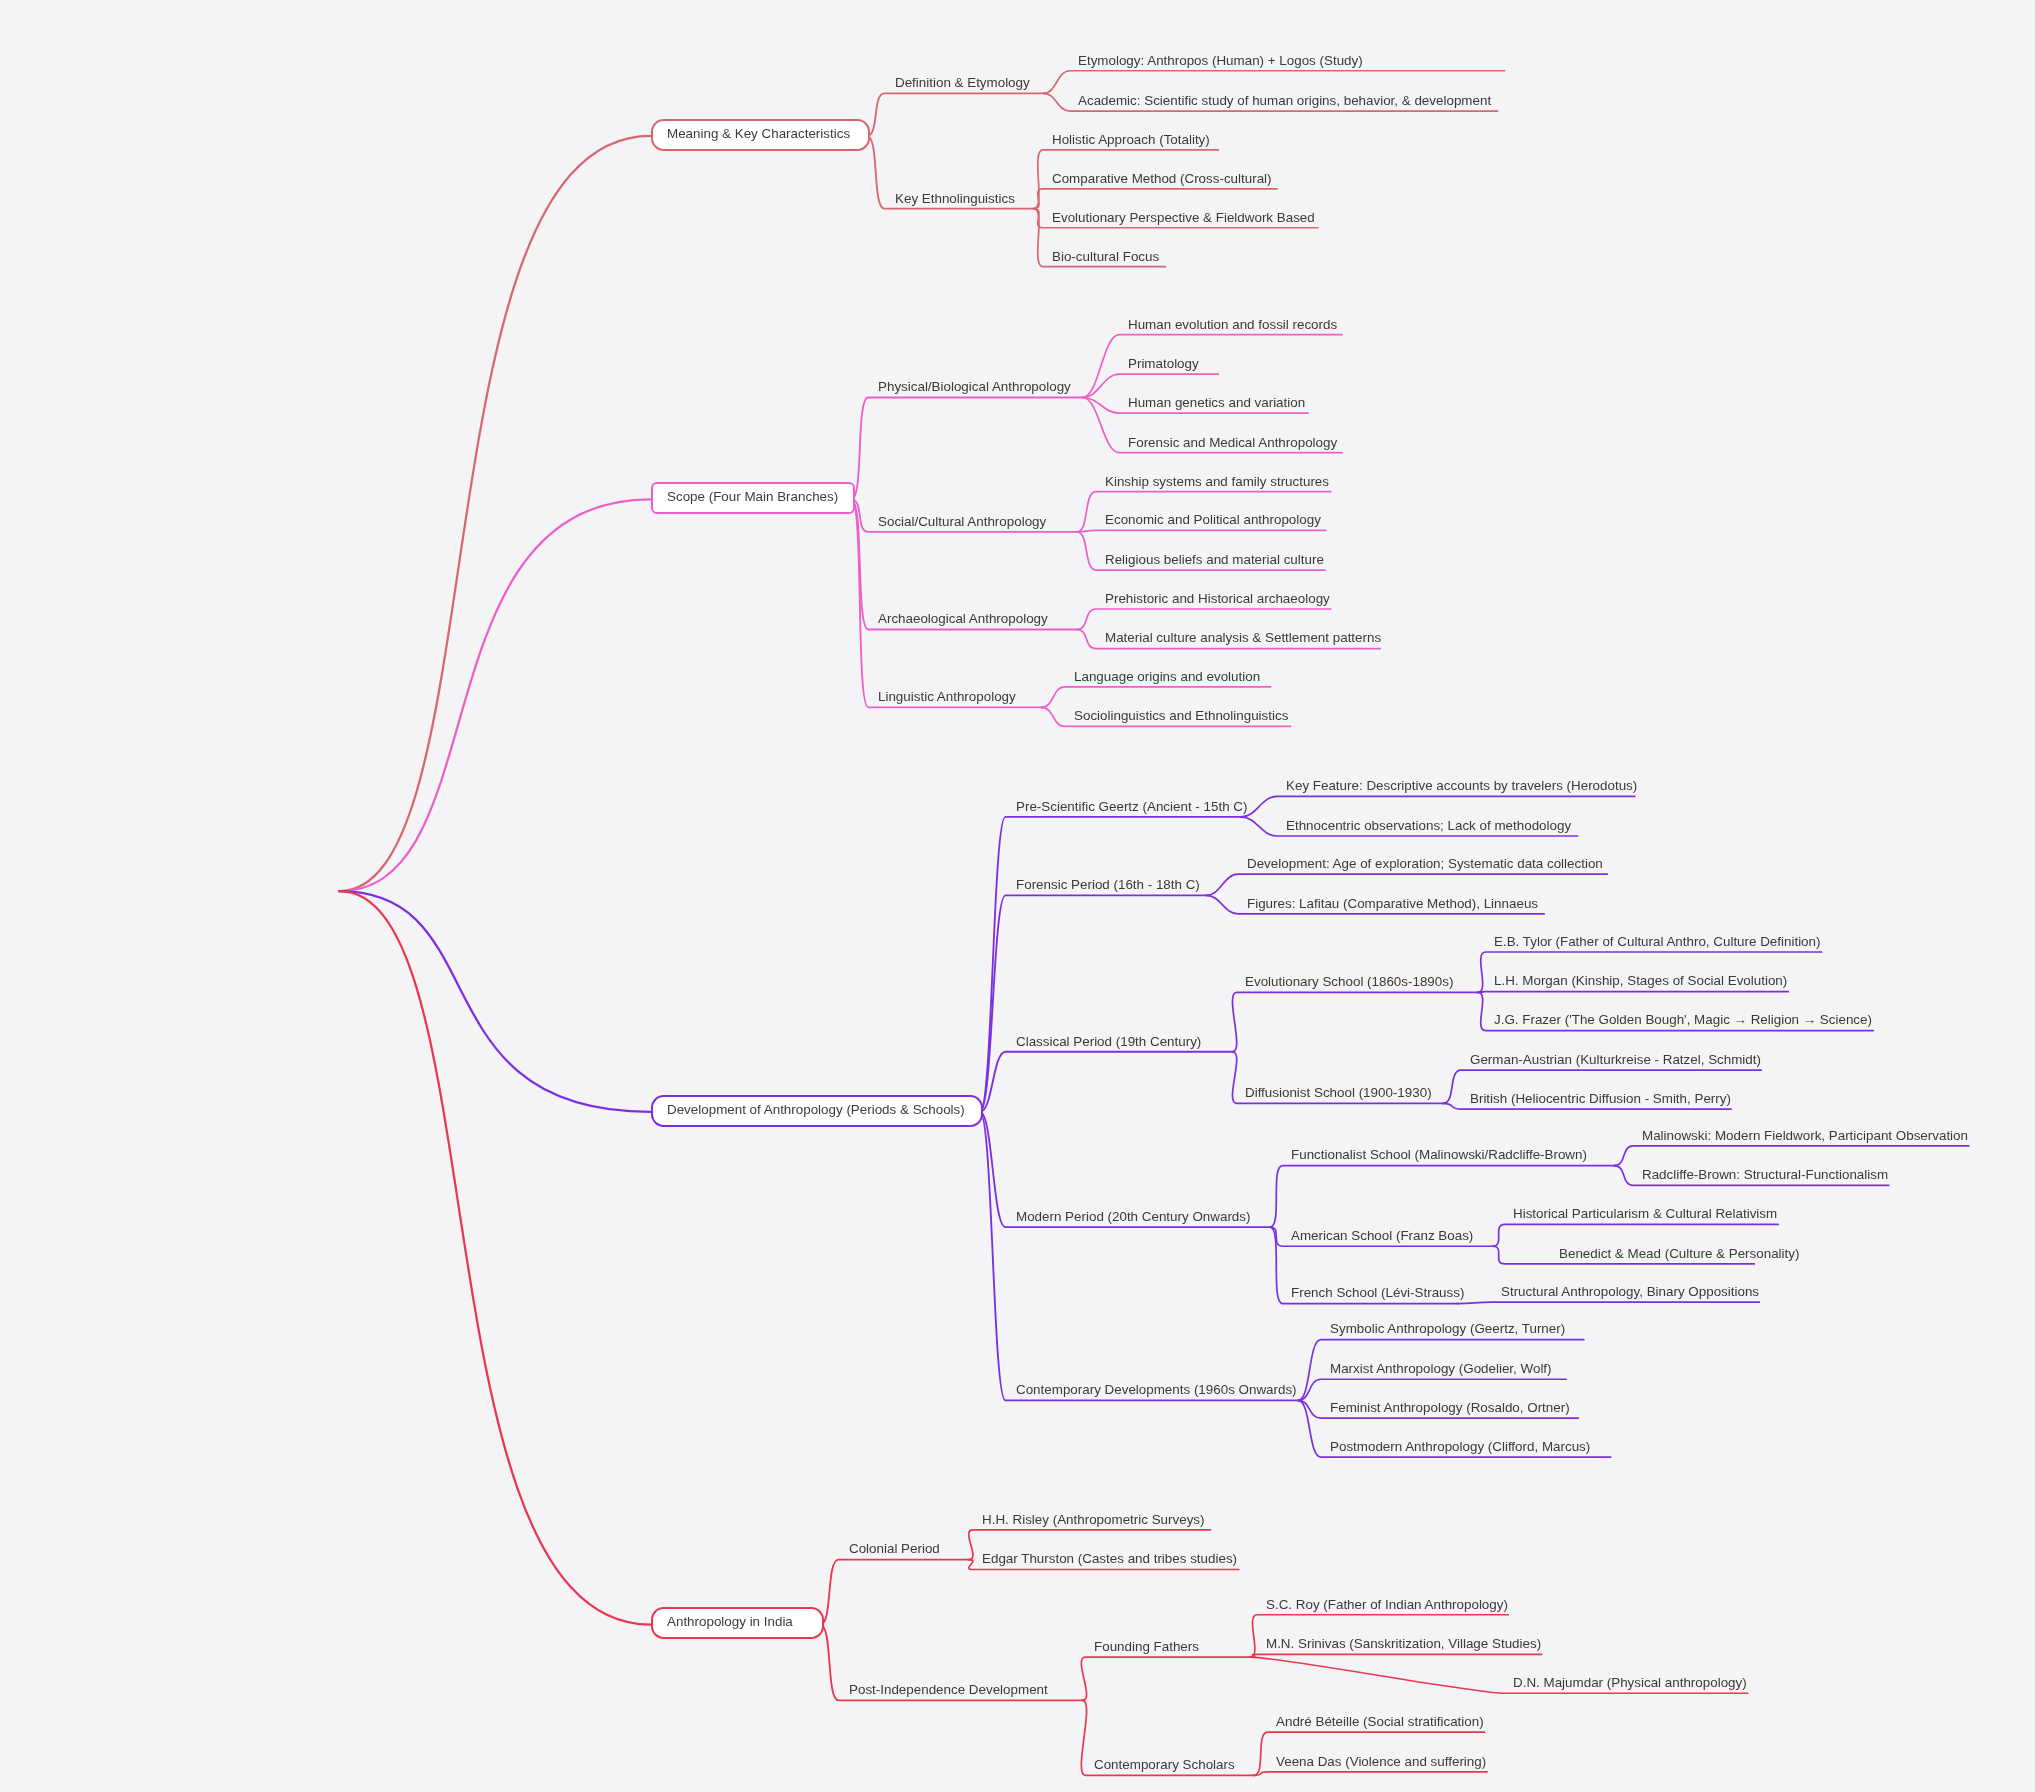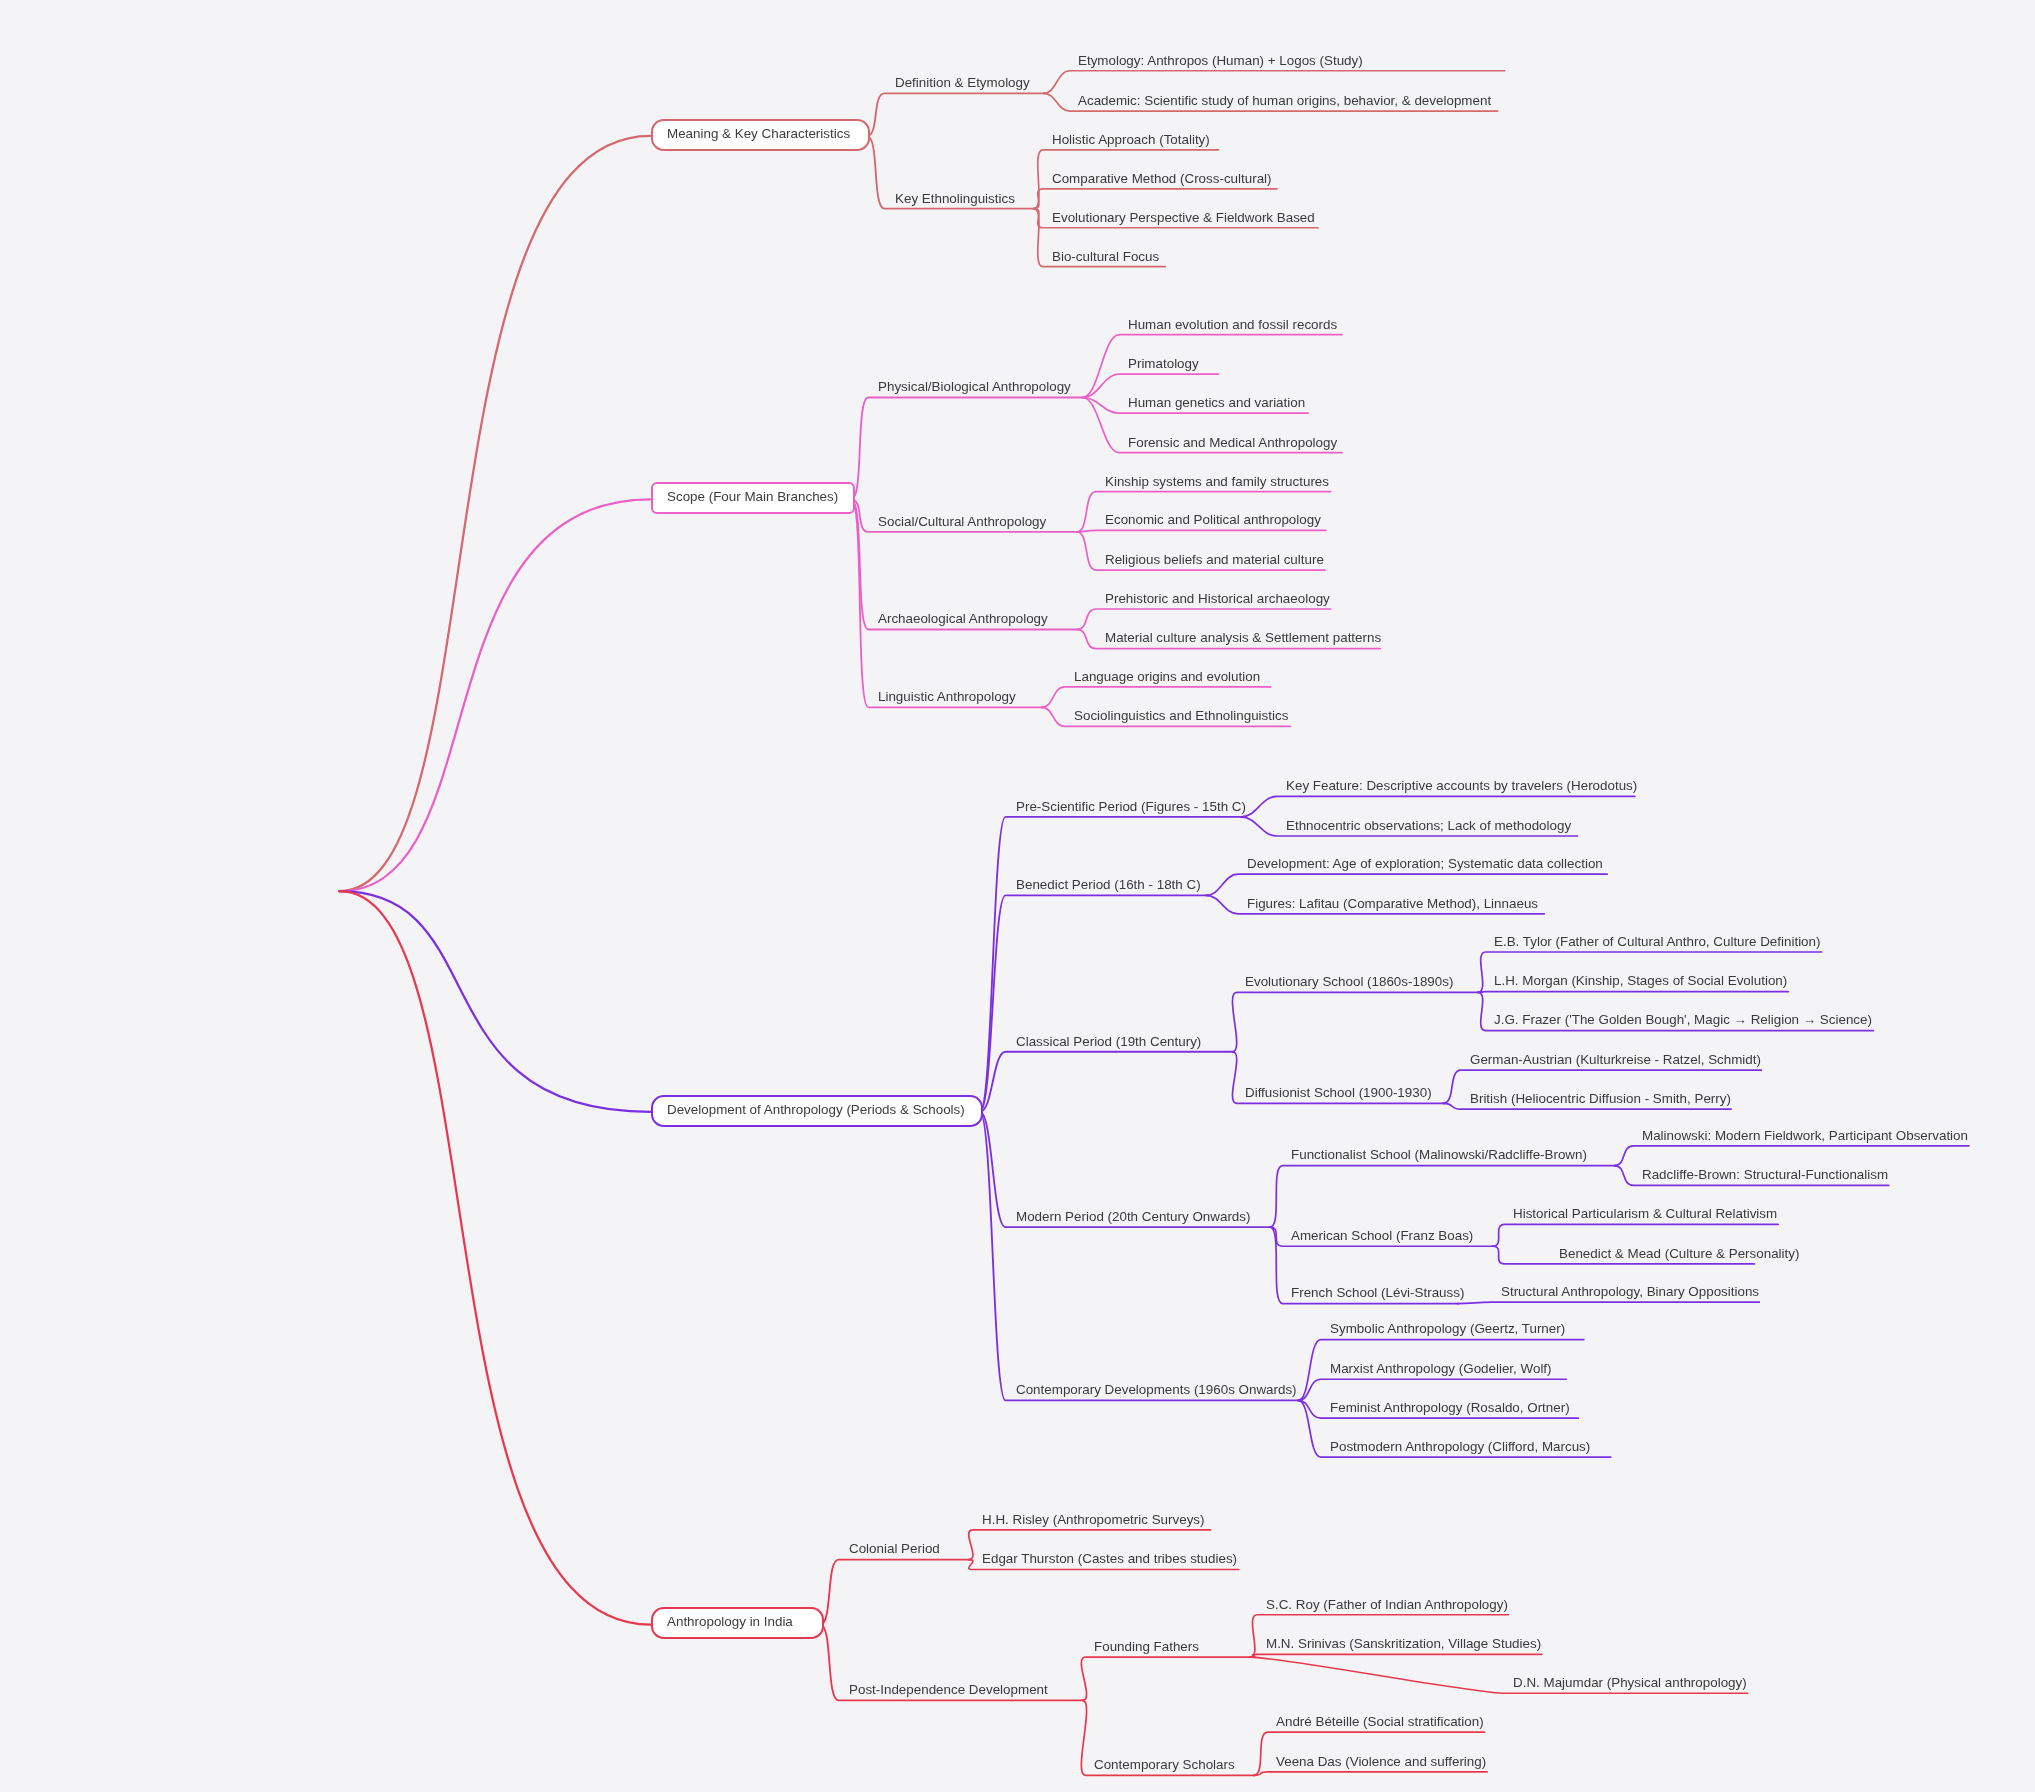--- a/index.html
+++ b/index.html
@@ -160,24 +160,24 @@
       <div class="node-label lvl3" style="left: 1105px; top: 492px;">Kinship systems and family structures</div>
       <div class="node-label lvl3" style="left: 1105px; top: 530px;">Economic and Political anthropology</div>
       <div class="node-label lvl3" style="left: 1105px; top: 570px;">Religious beliefs and material culture</div>
       <div class="node-label" style="left: 878px; top: 629px;">Archaeological Anthropology</div>
       <div class="node-label lvl3" style="left: 1105px; top: 609px;">Prehistoric and Historical archaeology</div>
       <div class="node-label lvl3" style="left: 1105px; top: 648px;">Material culture analysis &amp; Settlement patterns</div>
       <div class="node-label" style="left: 878px; top: 707px; text-align: right;">Linguistic Anthropology</div>
       <div class="node-label lvl3" style="left: 1074px; top: 687px;">Language origins and evolution</div>
       <div class="node-label lvl3" style="left: 1074px; top: 726px;">Sociolinguistics and Ethnolinguistics</div>
       <div class="branch-node" style="left: 651px; top: 1095px; border-color: rgb(124, 47, 224); min-width: 332px;">Development of Anthropology (Periods &amp; Schools)</div>
-      <div class="node-label" style="left: 1016px; top: 817px;">Pre-Scientific Period (Figures - 15th C)</div>
+      <div class="node-label" style="left: 1016px; top: 817px;">Pre-Scientific Geertz (Ancient - 15th C)</div>
       <div class="node-label lvl3" style="left: 1286px; top: 796px;">Key Feature: Descriptive accounts by travelers (Herodotus)</div>
       <div class="node-label lvl3" style="left: 1286px; top: 836px;">Ethnocentric observations; Lack of methodology</div>
-      <div class="node-label" style="left: 1016px; top: 895px;">Benedict Period (16th - 18th C)</div>
+      <div class="node-label" style="left: 1016px; top: 895px;">Forensic Period (16th - 18th C)</div>
       <div class="node-label lvl3" style="left: 1247px; top: 874px;">Development: Age of exploration; Systematic data collection</div>
       <div class="node-label lvl3" style="left: 1247px; top: 914px;">Figures: Lafitau (Comparative Method), Linnaeus</div>
       <div class="node-label" style="left: 1016px; top: 1052px;">Classical Period (19th Century)</div>
       <div class="node-label lvl3" style="left: 1245px; top: 992px;">Evolutionary School (1860s-1890s)</div>
       <div class="node-label lvl3" style="left: 1494px; top: 952px;">E.B. Tylor (Father of Cultural Anthro, Culture Definition)</div>
       <div class="node-label lvl3" style="left: 1494px; top: 991px;">L.H. Morgan (Kinship, Stages of Social Evolution)</div>
       <div class="node-label lvl3" style="left: 1494px; top: 1030px;">J.G. Frazer ('The Golden Bough', Magic → Religion → Science)</div>
       <div class="node-label lvl3" style="left: 1245px; top: 1103px;">Diffusionist School (1900-1930)</div>
       <div class="node-label lvl3" style="left: 1470px; top: 1070px;">German-Austrian (Kulturkreise - Ratzel, Schmidt)</div>
       <div class="node-label lvl3" style="left: 1470px; top: 1109px;">British (Heliocentric Diffusion - Smith, Perry)</div>

